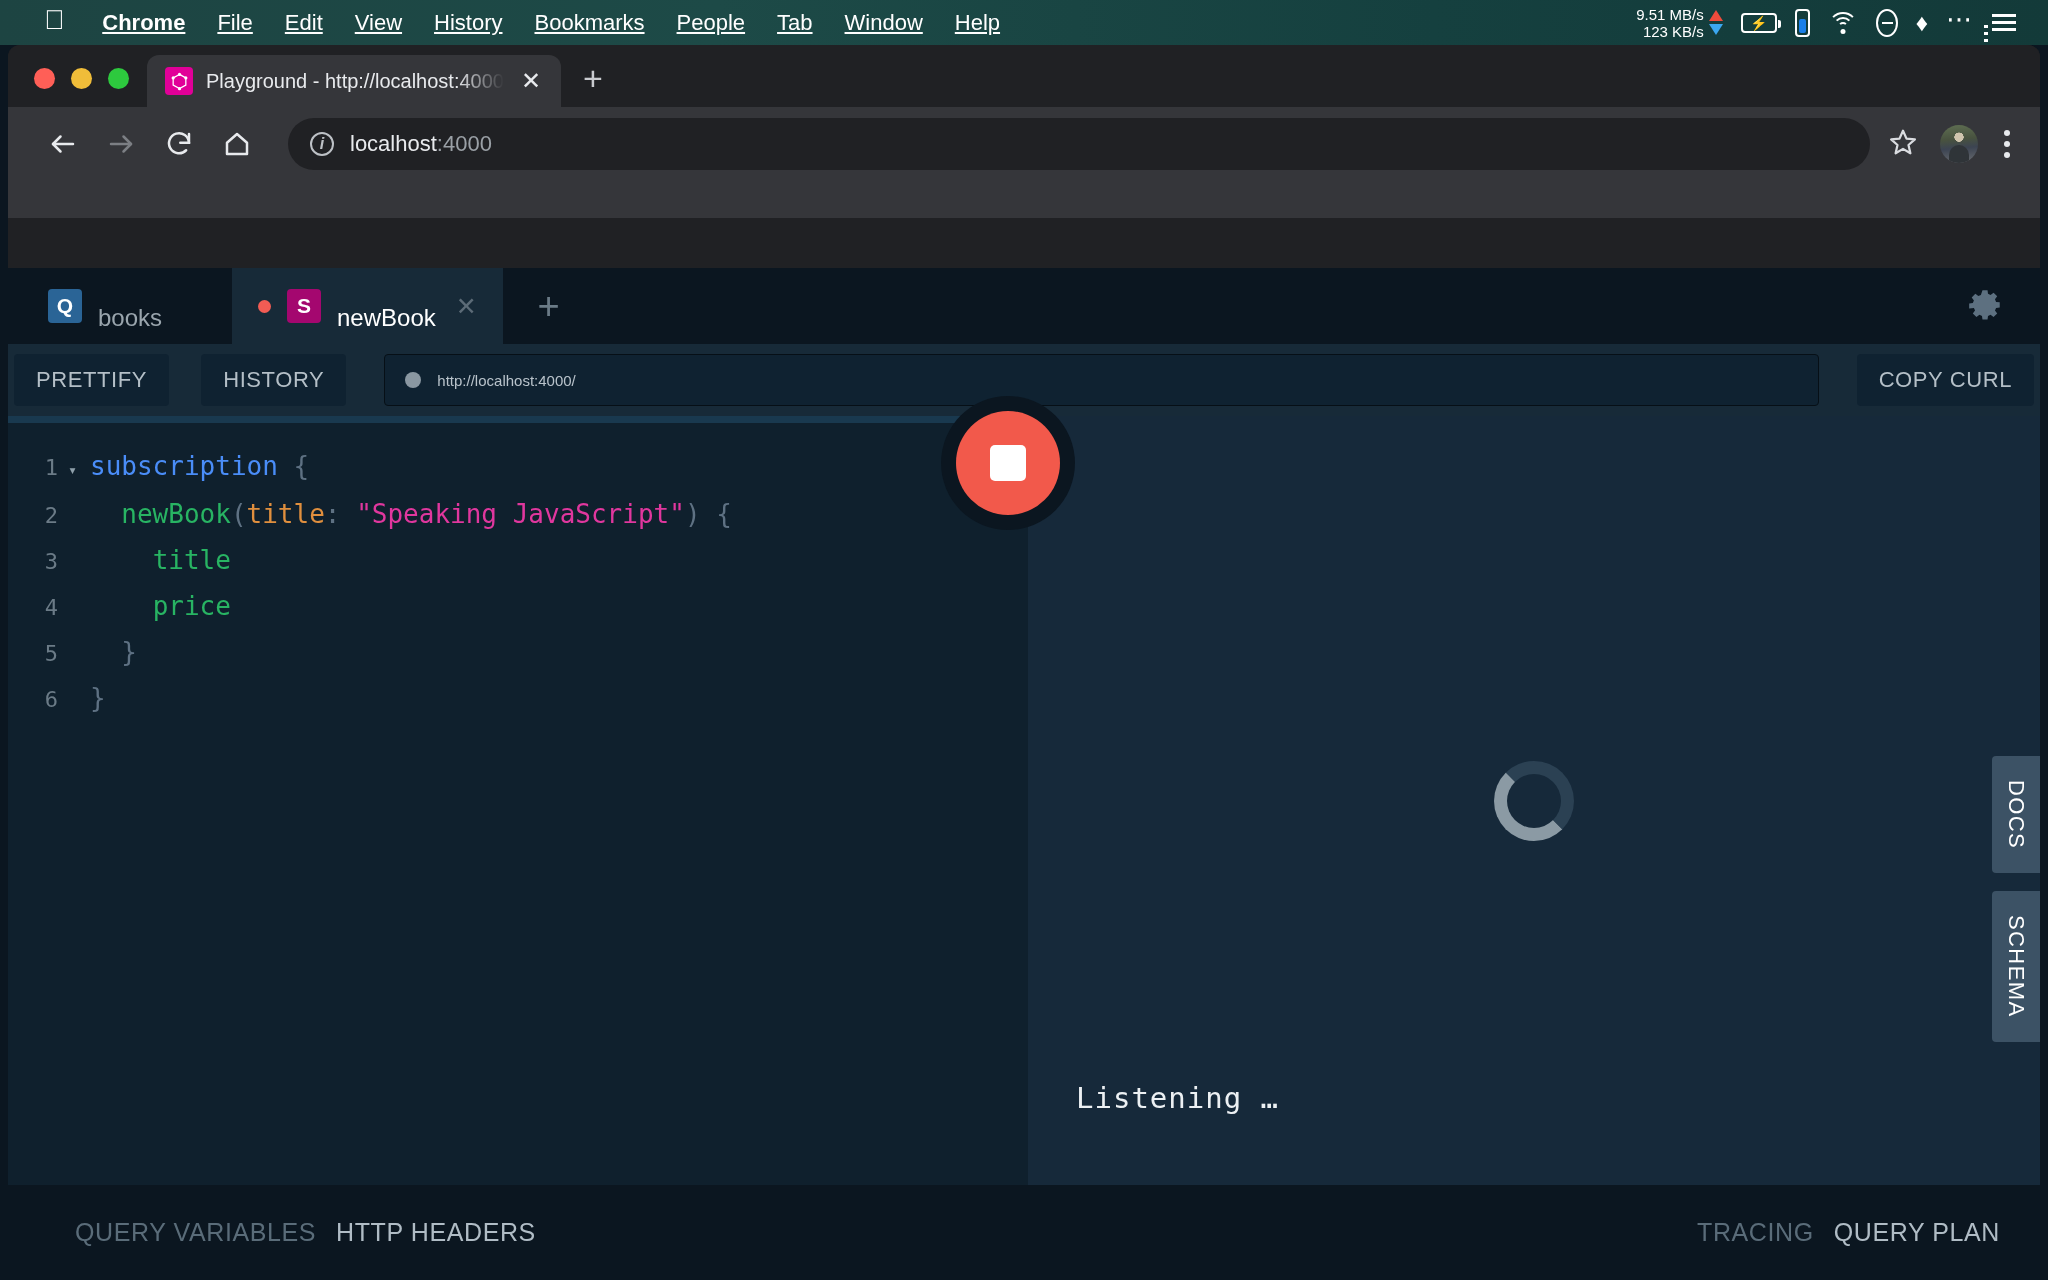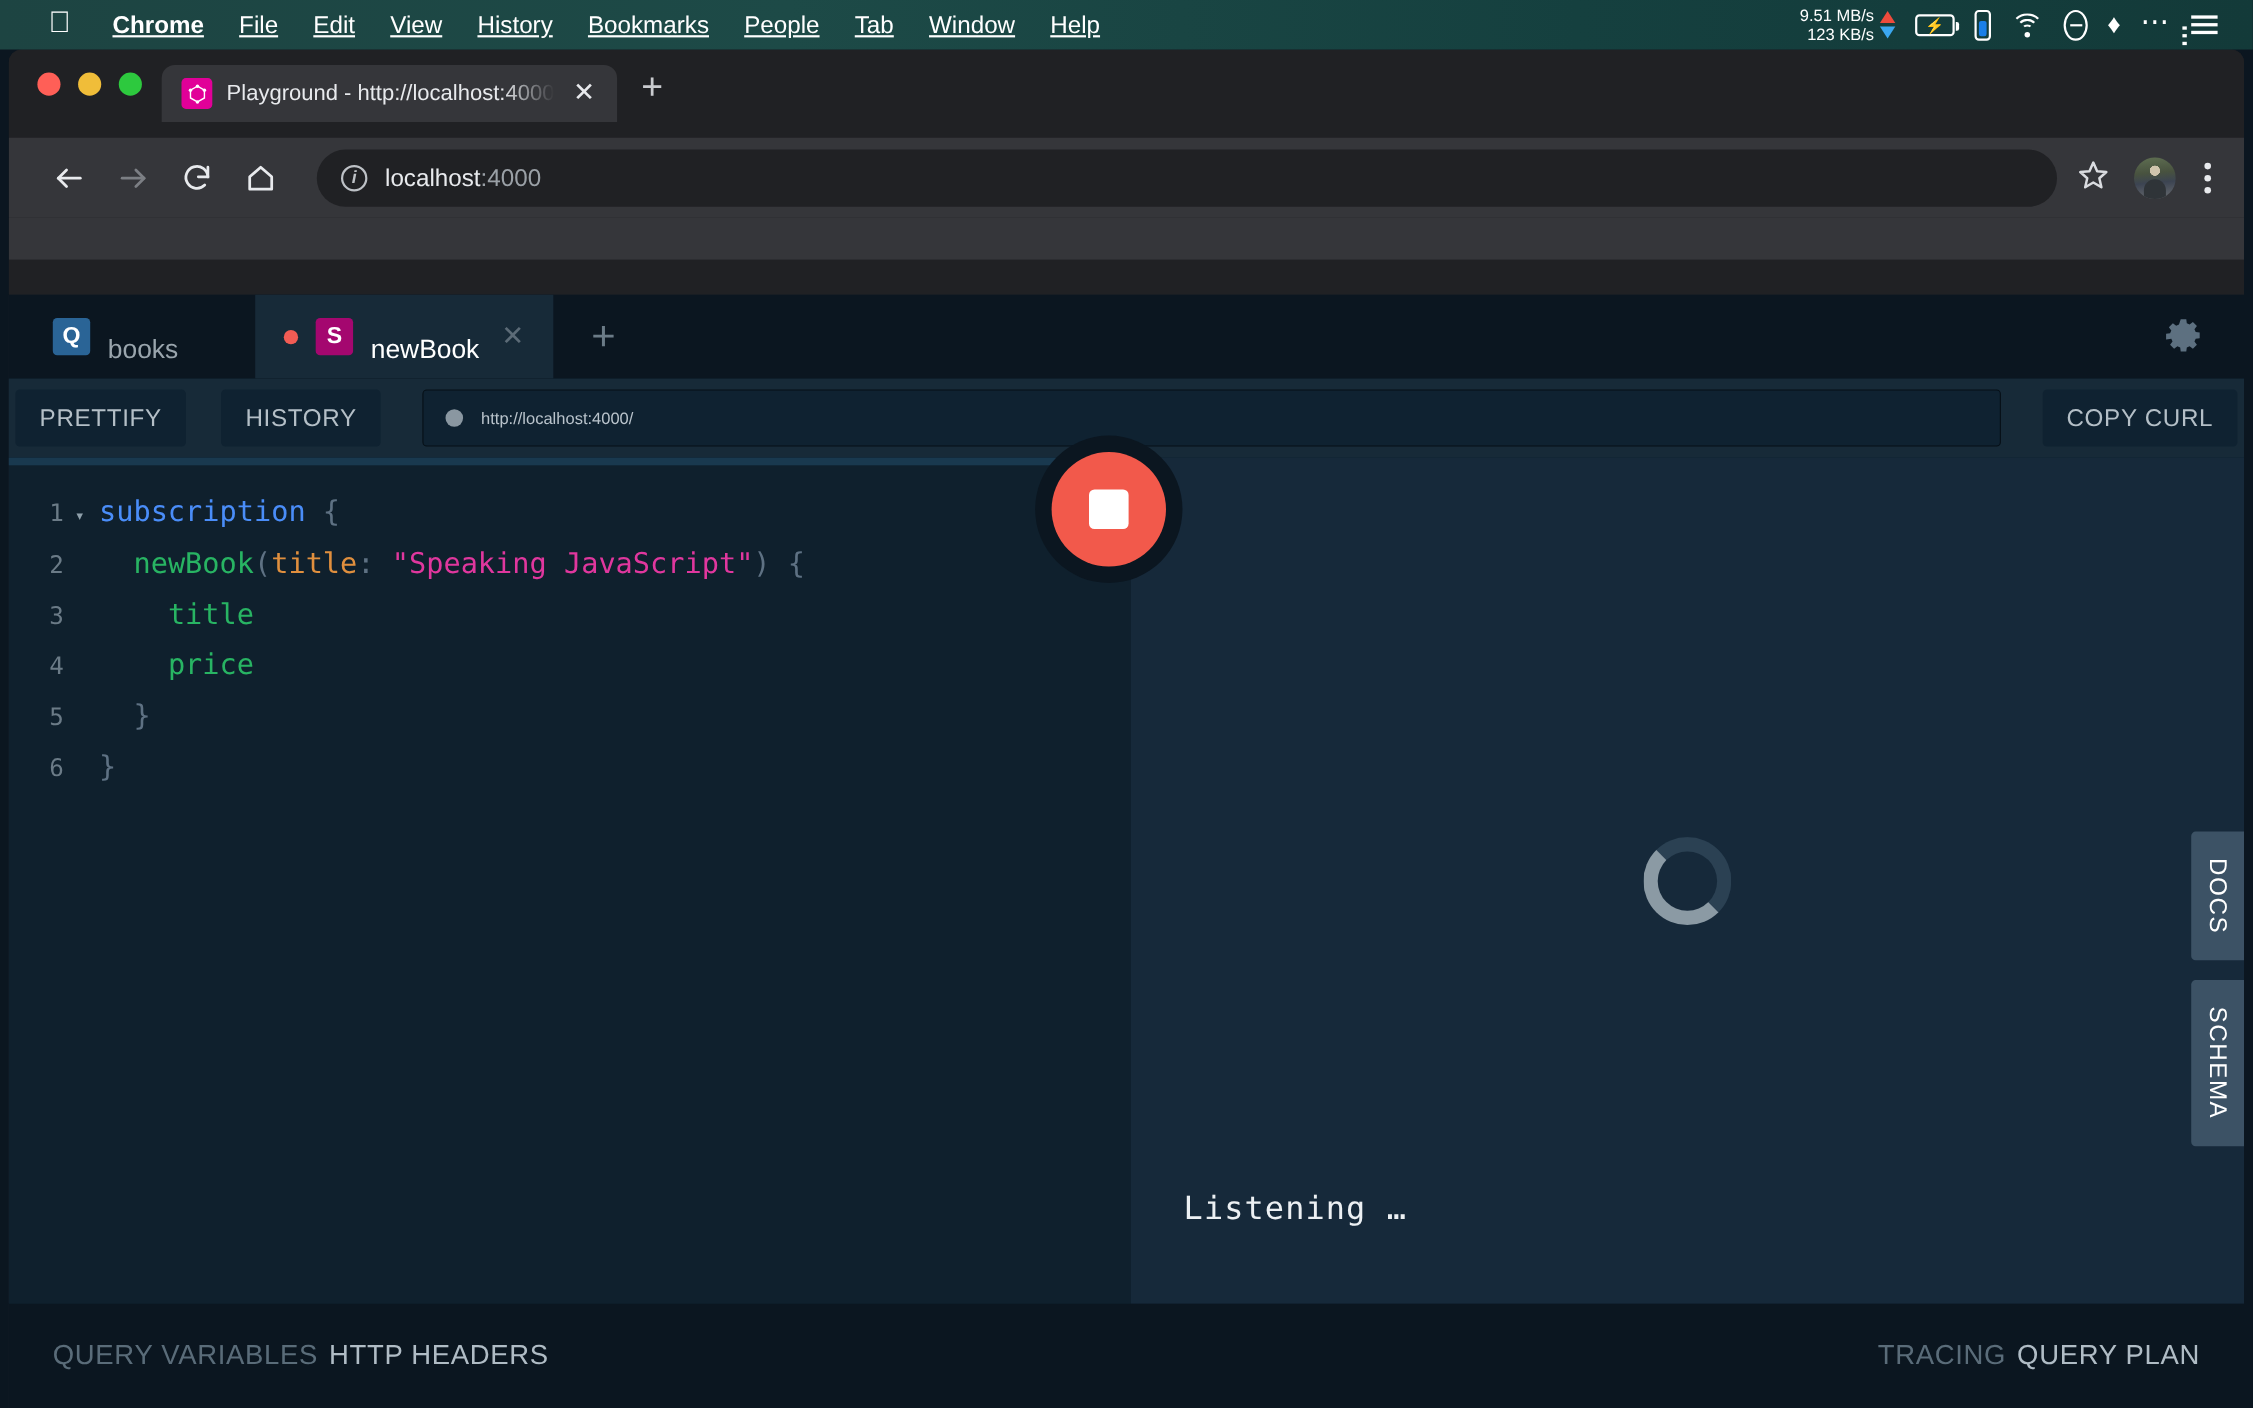--- a/index.html
+++ b/index.html
@@ -106,23 +106,23 @@
 
   
   .chrome-win {
     position: absolute; top: 45px; left: 8px;
     width: 2032px; height: 1235px;
     background: #202124;
     border-radius: 12px 12px 0 0;
     overflow: hidden;
   }
   .tabstrip {
-    position: relative; height: 80px;
+    position: relative; height: 62px;
     background: #202124;
-    display: flex; align-items: center;
+    display: flex; align-items: flex-end;
   }
   .traffic {
     display: flex; align-items: center; gap: 16px;
     padding: 0 18px 18px 26px;
   }
   .tl { width: 21px; height: 21px; border-radius: 50%; }
   .tl.red { background: #ff5f57; }
   .tl.yellow { background: #f0bd39; }
   .tl.green { background: #2dc93e; }
   .tab {
@@ -322,21 +322,21 @@
     display: flex; align-items: center; justify-content: center;
     color: #ffffff; font-size: 22px; letter-spacing: 1.4px;
     writing-mode: vertical-rl;
   }
 
   .pg-bottom {
     height: 95px; background: #0b1620;
     display: flex; align-items: center; justify-content: space-between;
     padding: 0 40px;
   }
-  .bottom-group { display: flex; gap: 10px; }
+  .bottom-group { display: flex; gap: 20px; margin-left: 27px; }
   .bottom-tab { font-size: 25px; letter-spacing: .6px; color: #5a6c79; }
   .bottom-tab.active { color: #b0bcc5; }
 </style>
 </head>
 <body>
 
 <div class="menubar">
   <div class="menubar-left">
     <span class="apple-logo"></span>
     <span class="menu-item bold">Chrome</span>

